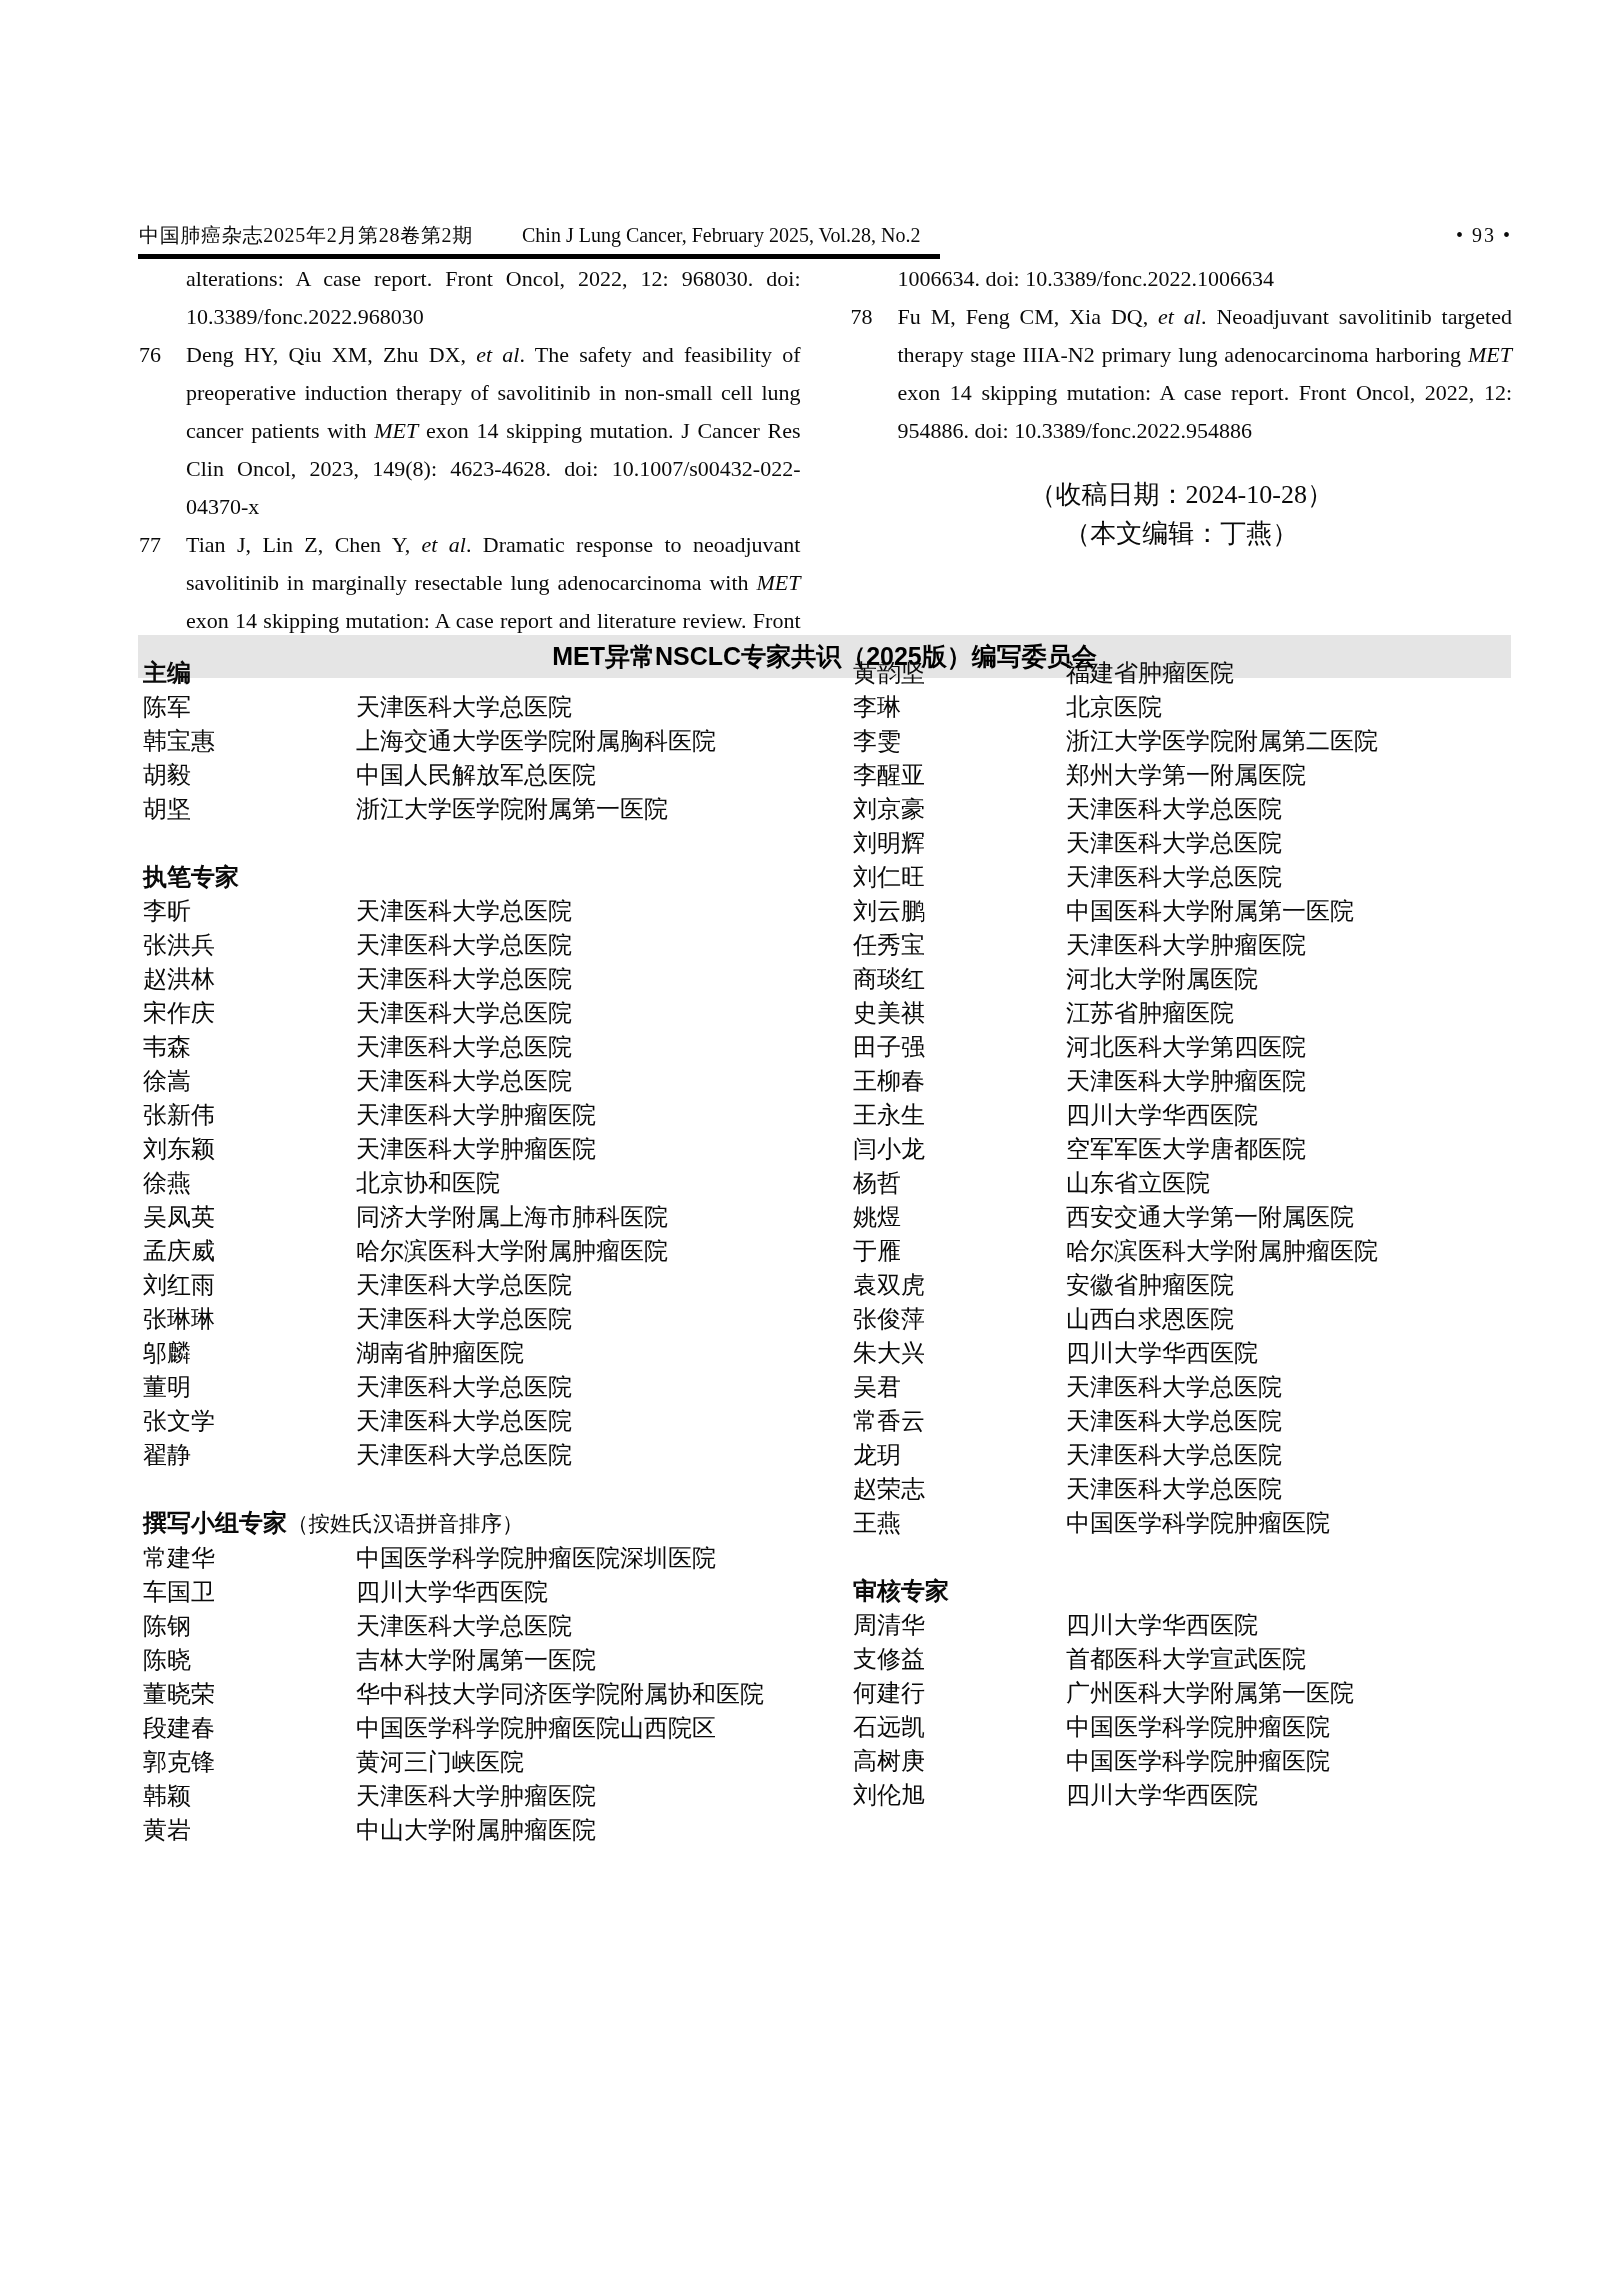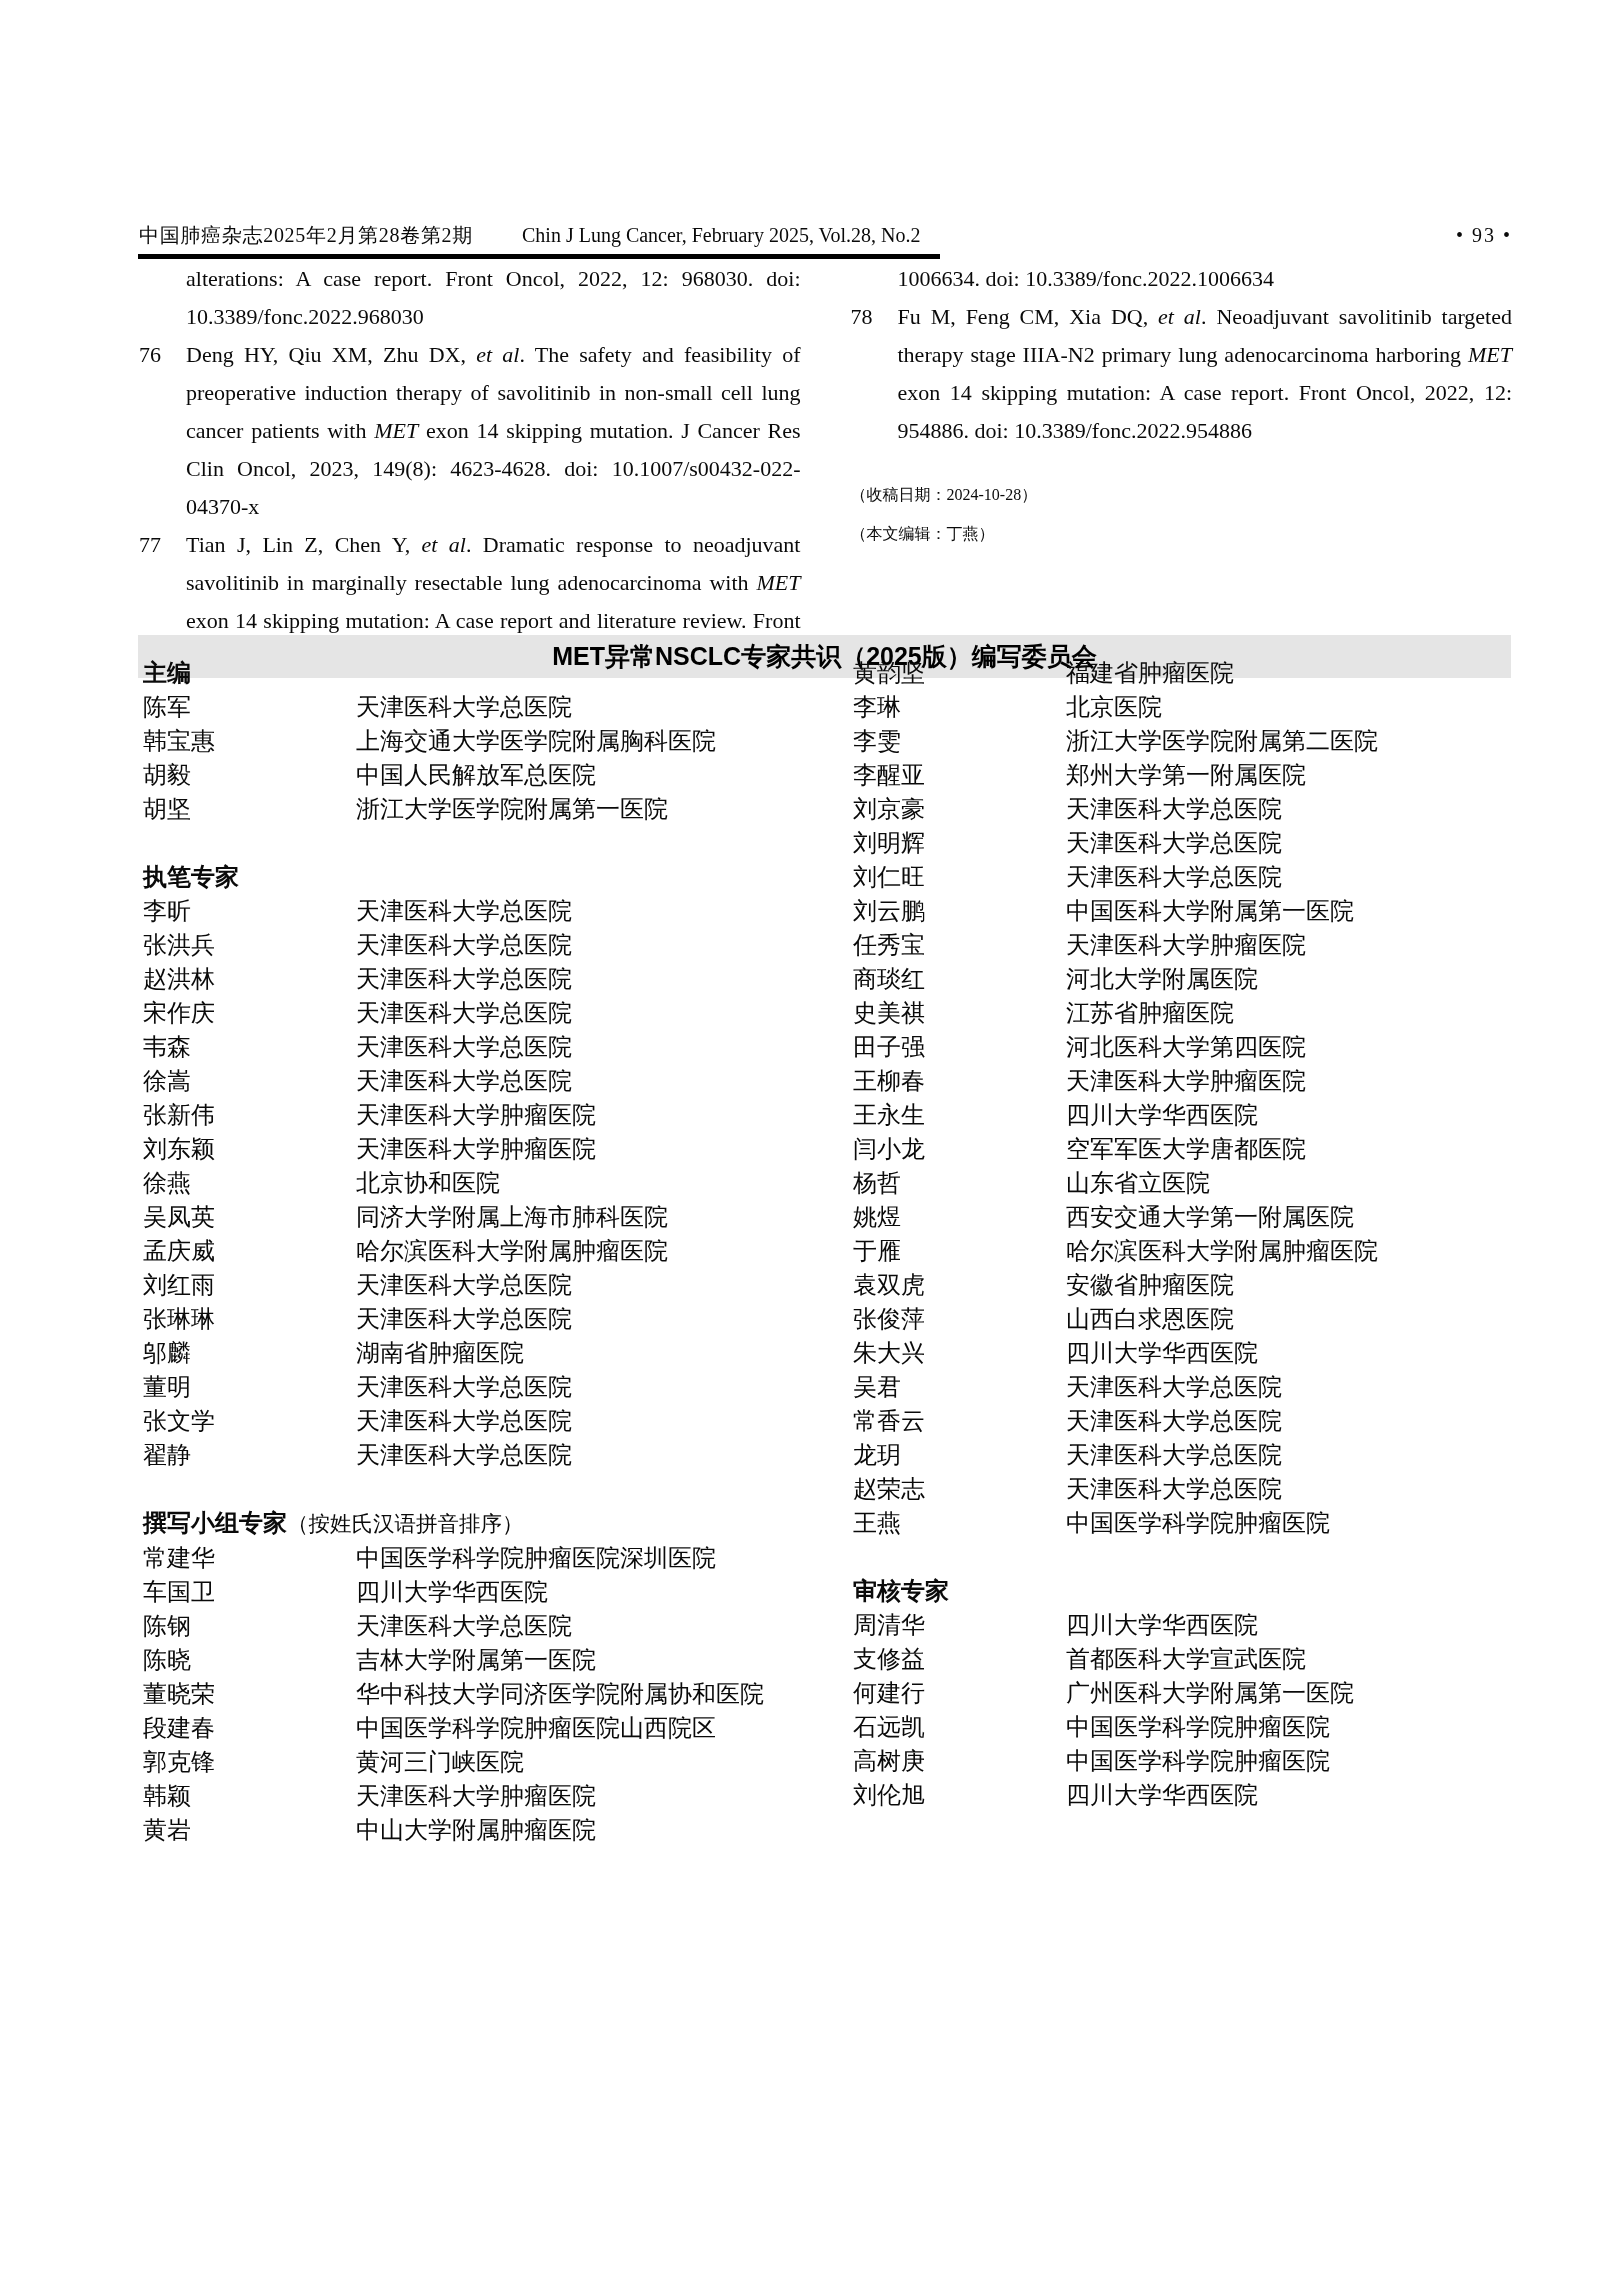--- a/index.html
+++ b/index.html
@@ -36,22 +36,22 @@
   .ref-item {
     position:relative;
     font-size:22px; line-height:38px;
     text-align:justify;
     padding-left:47px;
   }
   .ref-num { position:absolute; left:0; top:0; }
   .it { font-style:italic; }
   .ref-meta {
     margin-top:25px;
-    font-size:16px; line-height:39px;
-    text-align:left;
+    font-size:26px; line-height:39px;
+    text-align:center;
   }
 
   
   .cm-bar {
     position:absolute; left:138px; top:595px;
     width:1373px; height:43px;
     background:#e5e5e5;
     display:flex; align-items:center; justify-content:center;
     font-family:"Liberation Sans","DejaVu Sans",sans-serif;
     font-weight:bold; font-size:25px;

